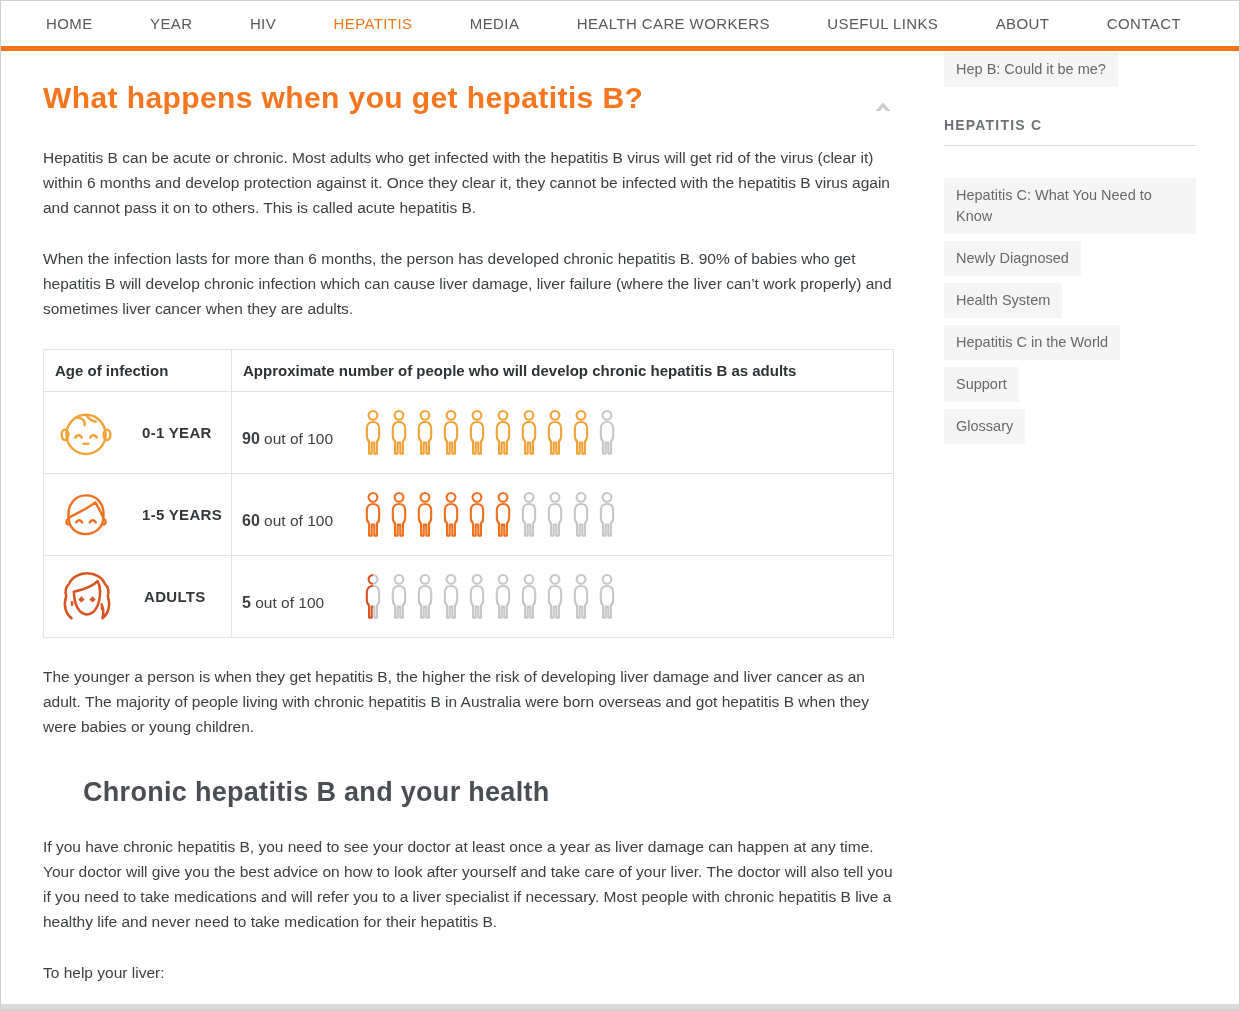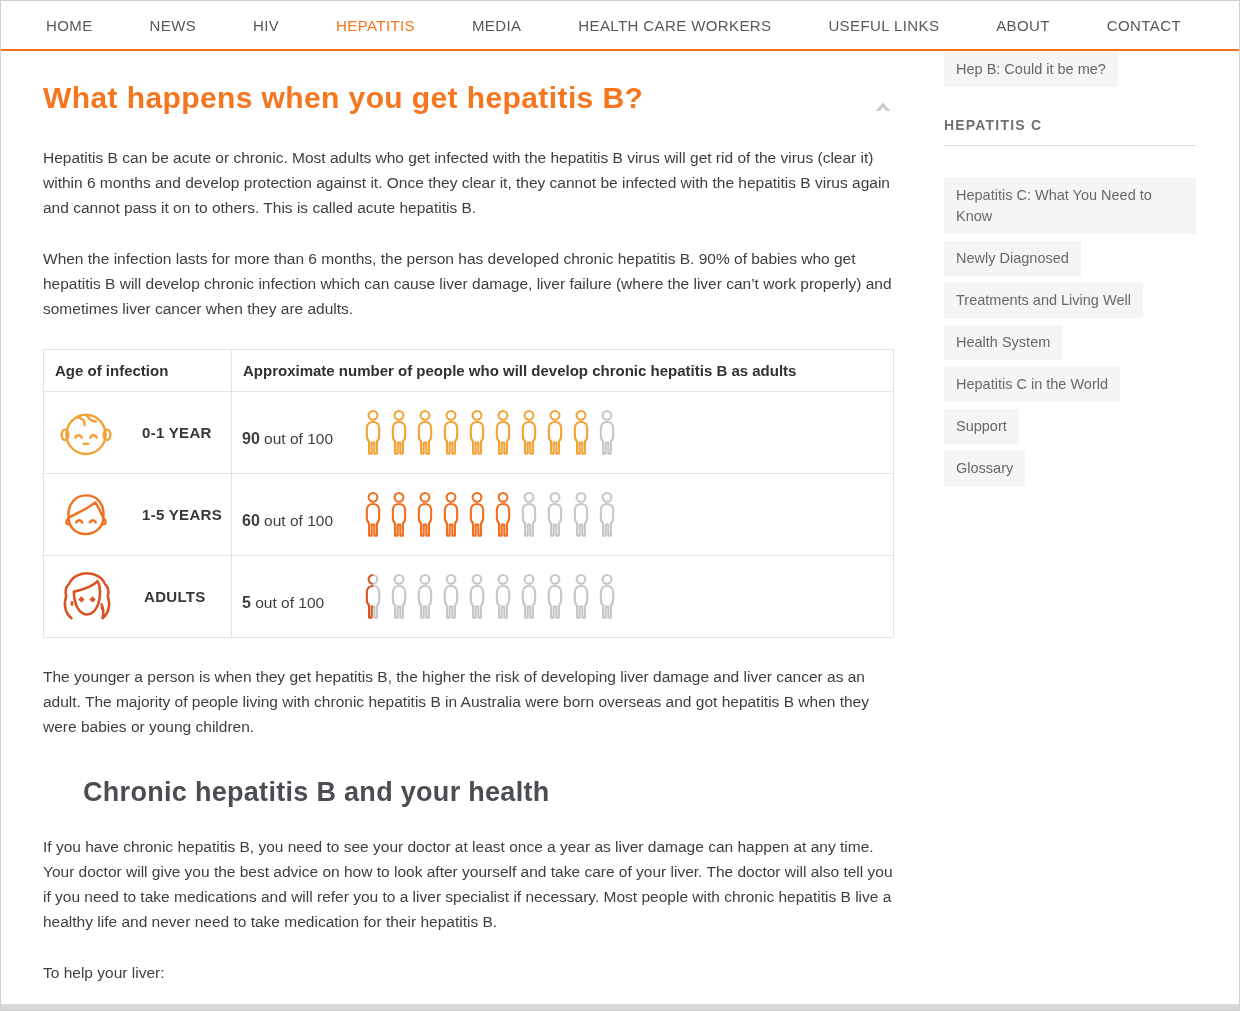--- a/index.html
+++ b/index.html
@@ -12,21 +12,21 @@
     border:1px solid #cfcfcf;
     overflow:hidden;
   }
   
   .topnav {
     height:50px;
     display:flex;
     align-items:center;
     justify-content:space-between;
     padding:0 58px 0 45px;
-    border-bottom:2px solid #f97316;
+    border-bottom:5px solid #f97316;
     background:#fff;
   }
   .topnav a {
     font-size:15px;
     color:#55595c;
     text-decoration:none;
     letter-spacing:.4px;
     cursor:pointer;
     white-space:nowrap;
   }
@@ -148,21 +148,21 @@
     left:0; right:0; bottom:0;
     height:6px;
     background:#d9d9d9;
   }
 </style>
 </head>
 <body>
 
 <nav class="topnav">
   <a>HOME</a>
-  <a>NEWS</a>
+  <a>YEAR</a>
   <a>HIV</a>
   <a class="active">HEPATITIS</a>
   <a>MEDIA</a>
   <a>HEALTH CARE WORKERS</a>
   <a>USEFUL LINKS</a>
   <a>ABOUT</a>
   <a>CONTACT</a>
 </nav>
 
 <div class="content">
@@ -540,21 +540,20 @@
   </main>
 
   <aside class="sidebar">
     <div class="side-item">Hep B: Could it be me?</div>
 
     <div class="side-heading">HEPATITIS C</div>
     <hr class="side-rule">
 
     <div class="side-item">Hepatitis C: What You Need to Know</div>
     <div class="side-item">Newly Diagnosed</div>
-    <div class="side-item">Treatments and Living Well</div>
     <div class="side-item">Health System</div>
     <div class="side-item">Hepatitis C in the World</div>
     <div class="side-item">Support</div>
     <div class="side-item">Glossary</div>
   </aside>
 
 </div>
 
 <div class="footer-strip"></div>
 

